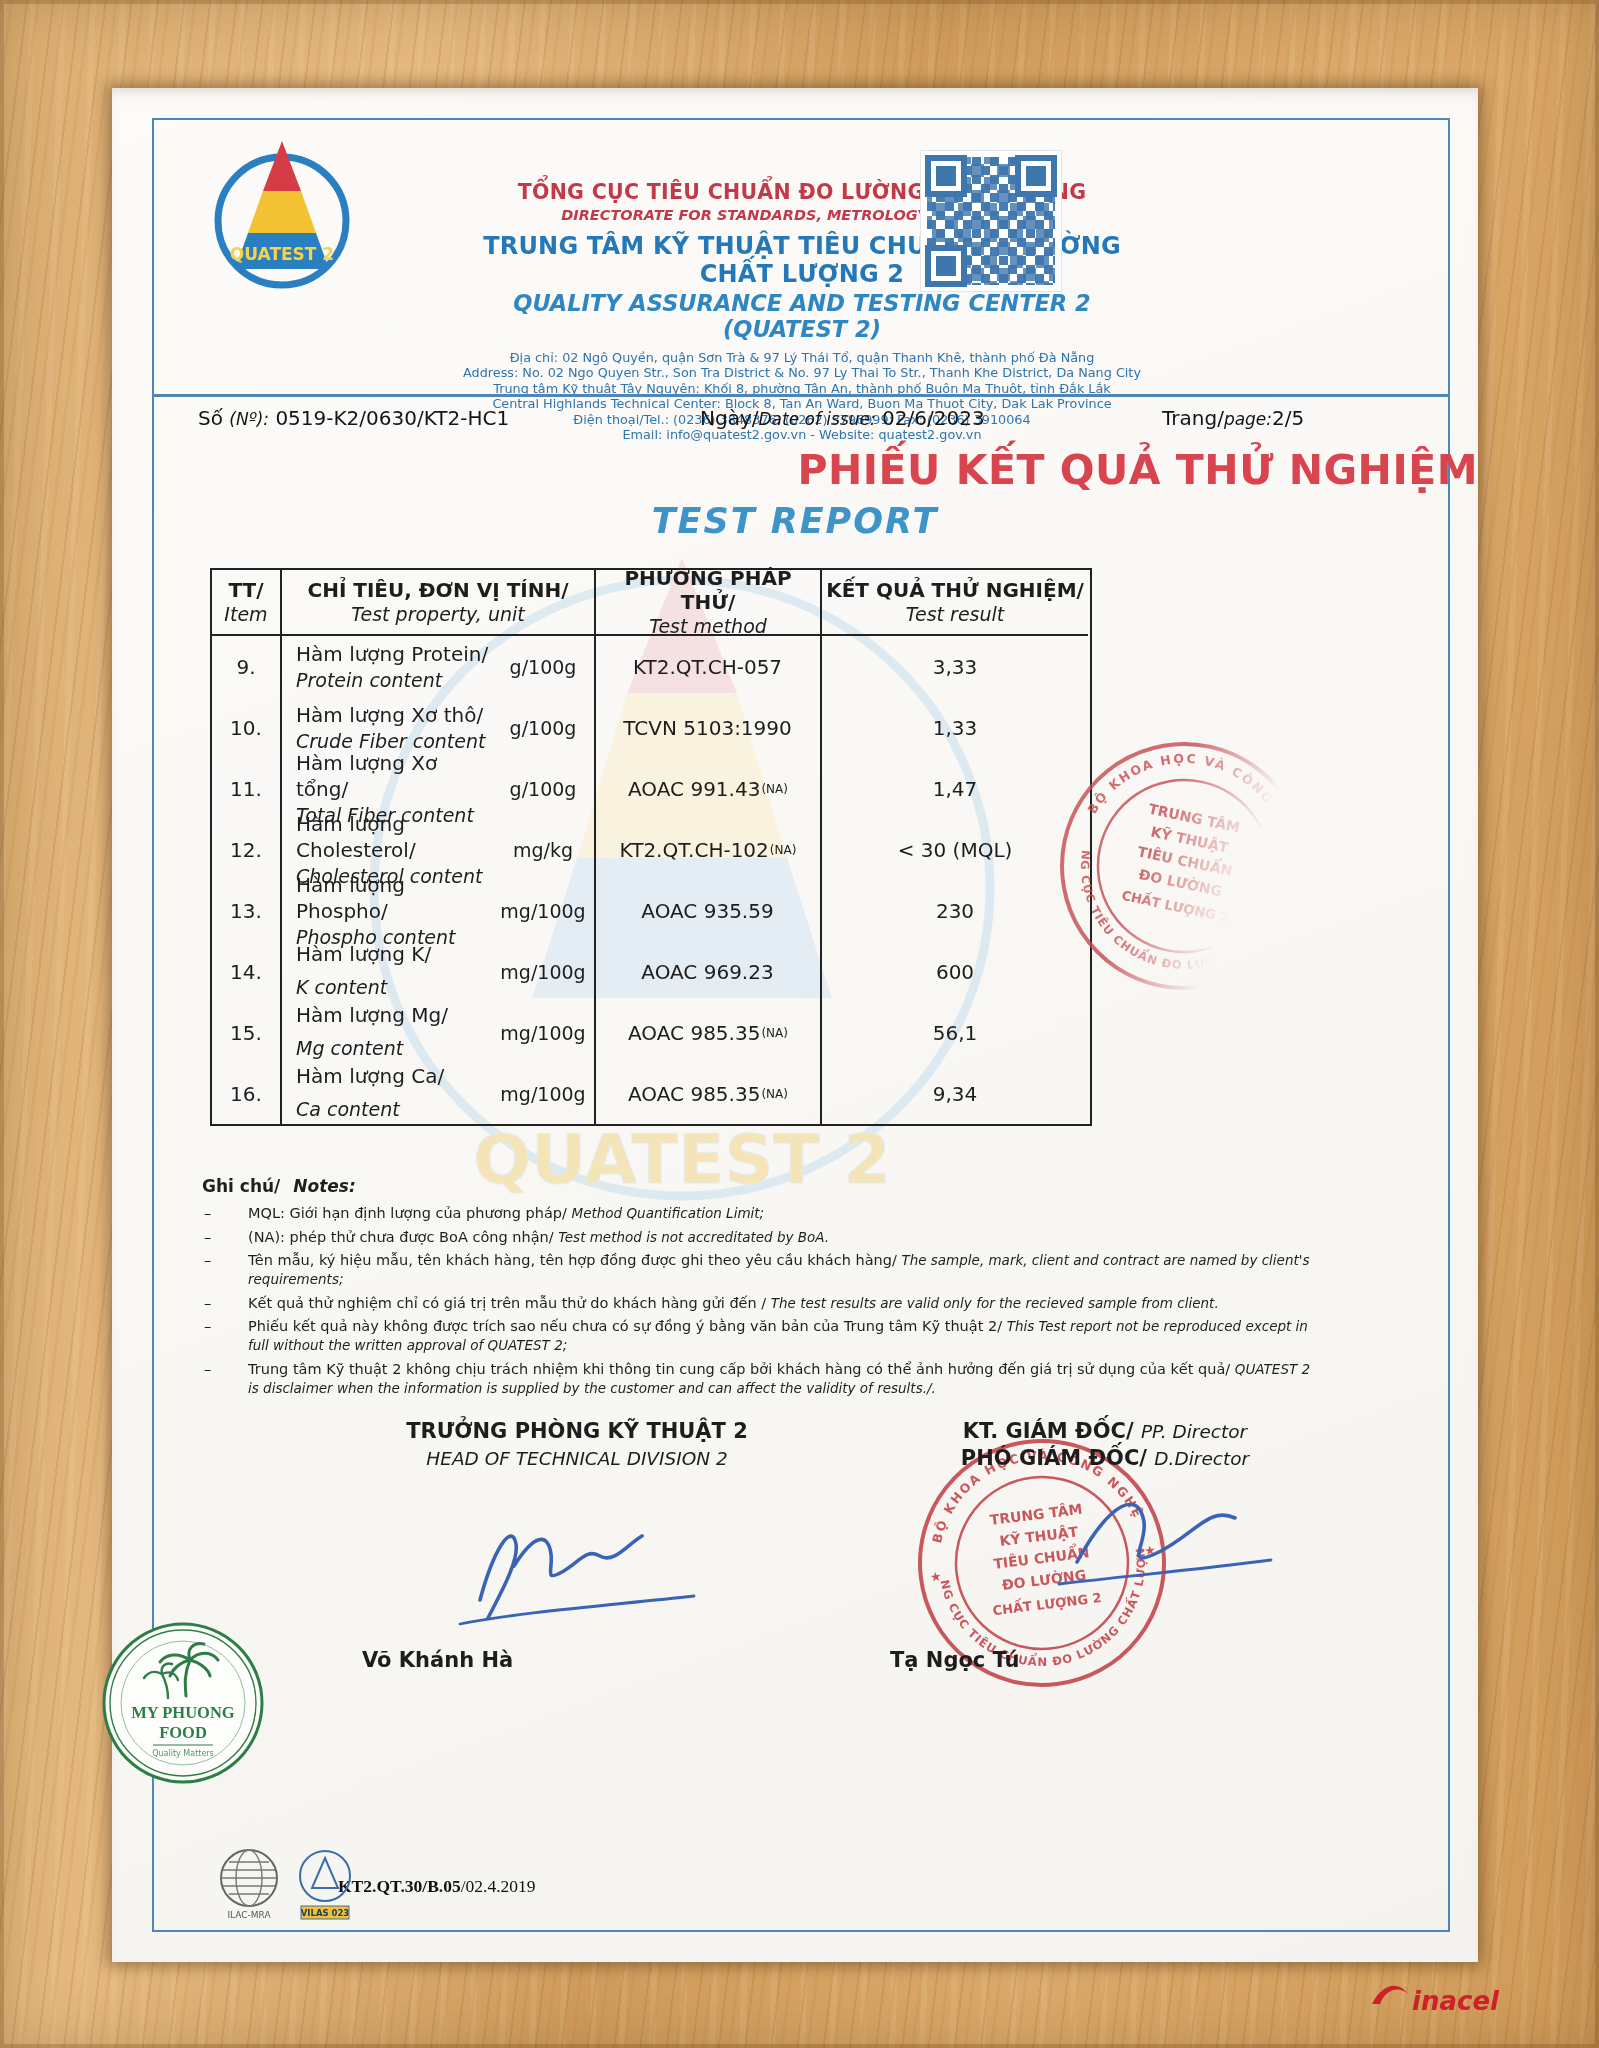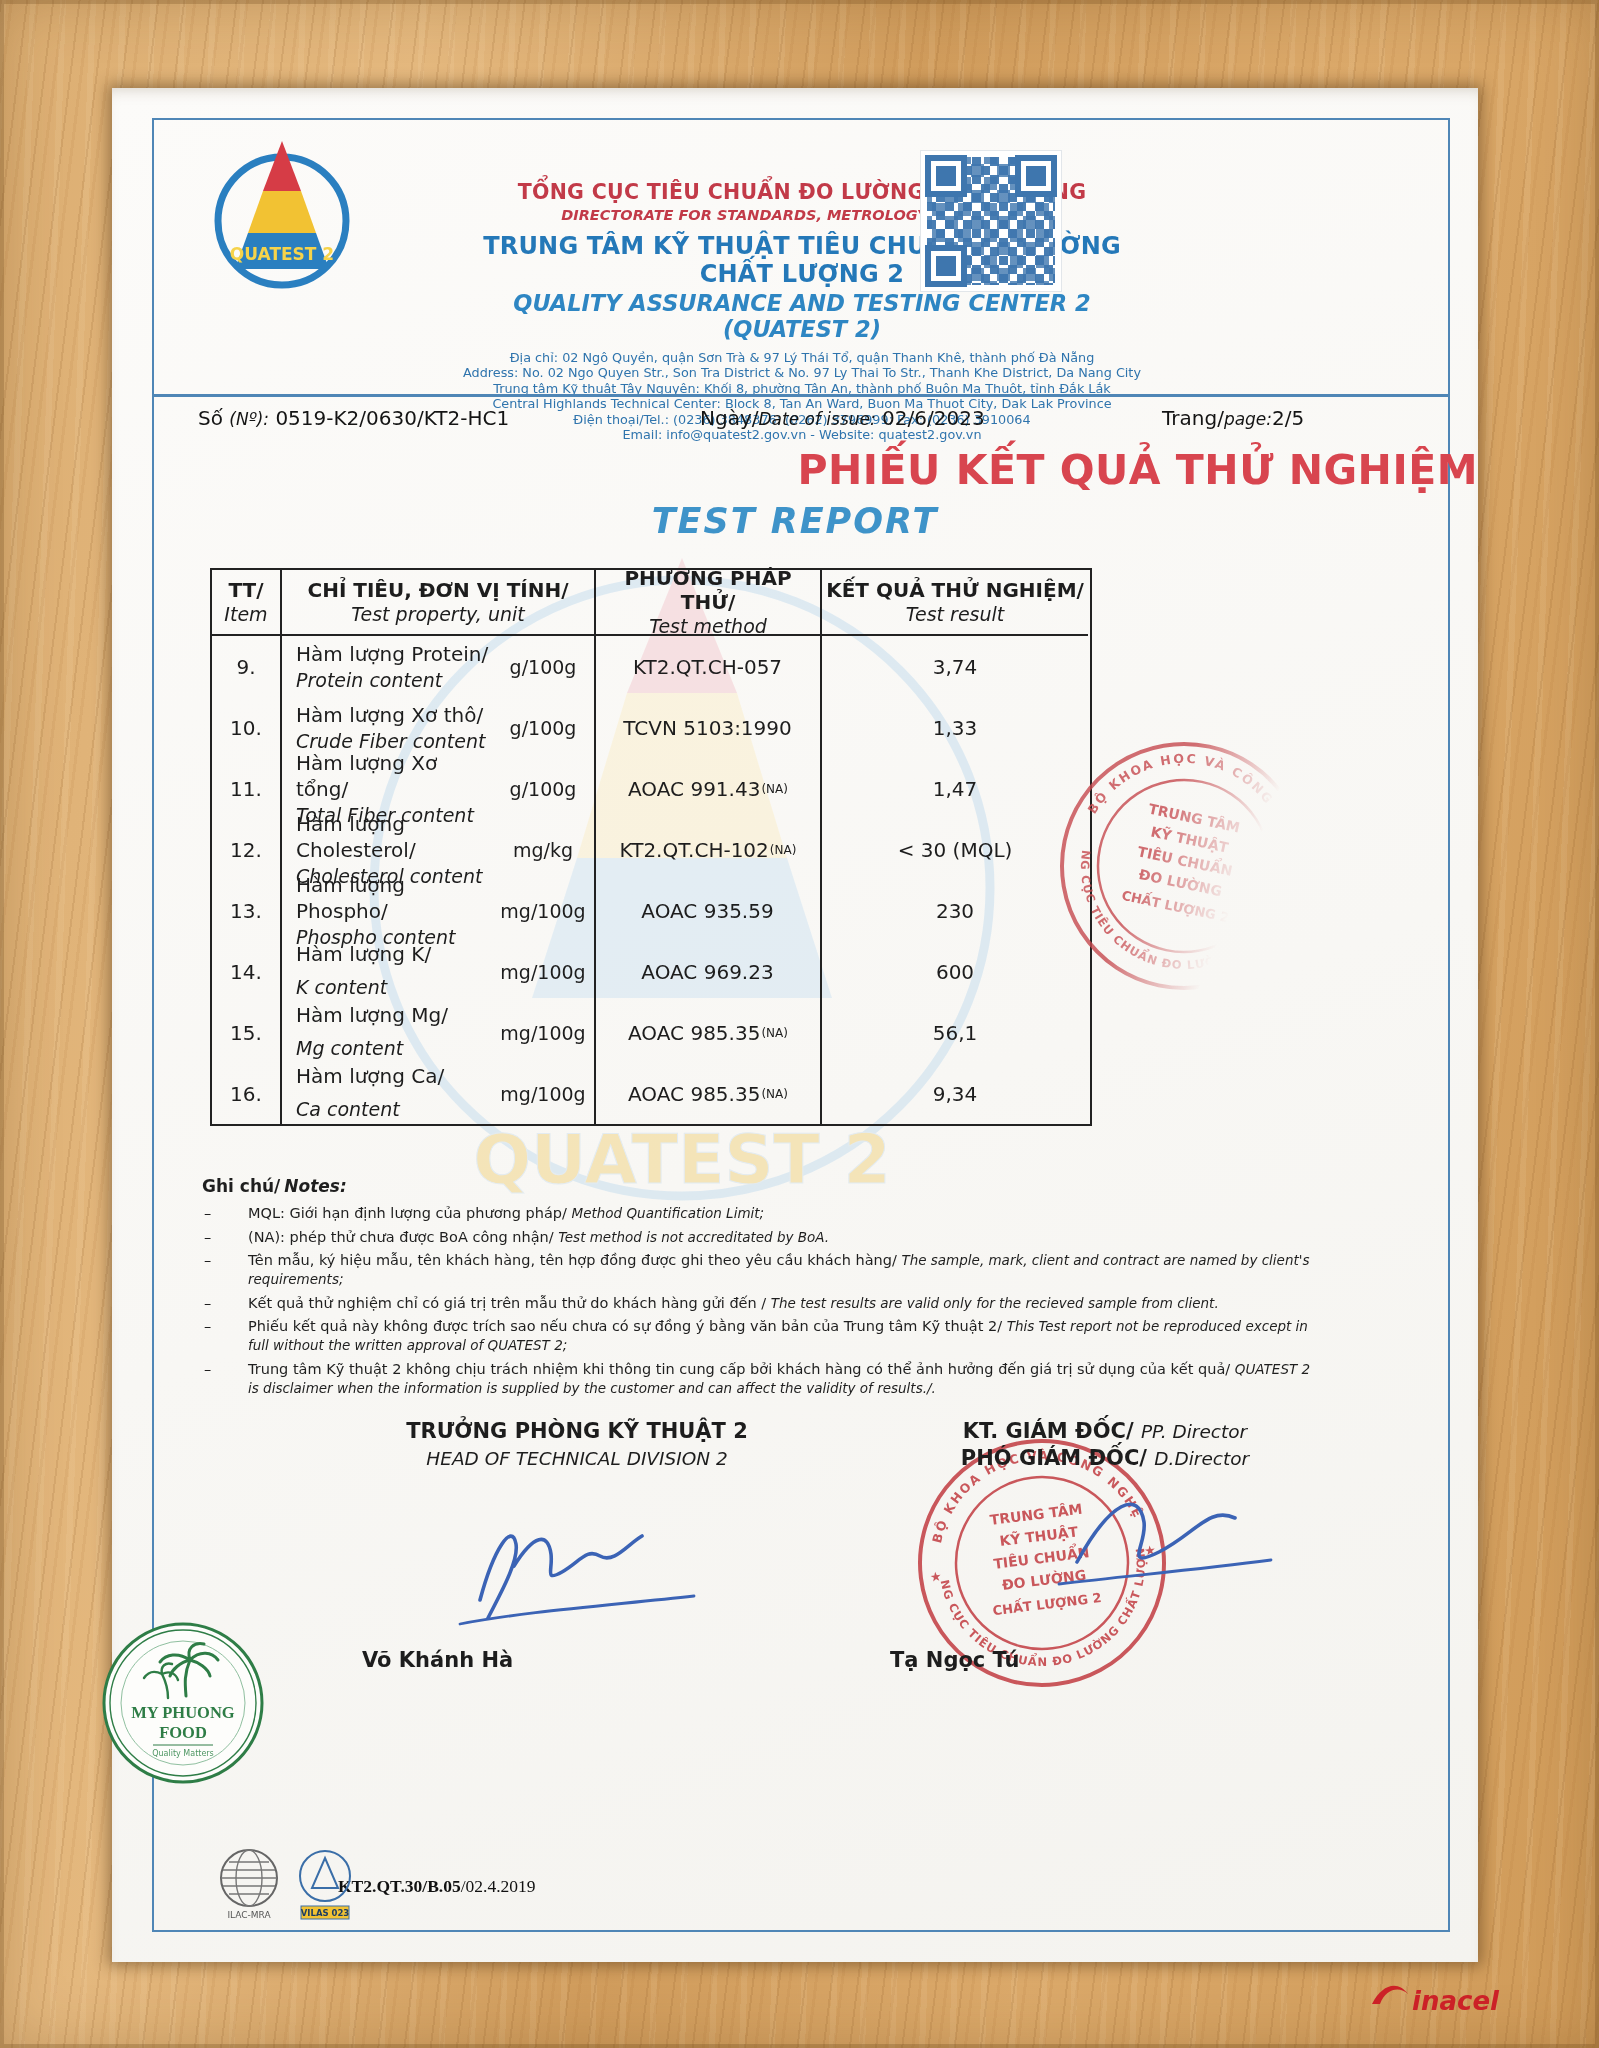--- a/index.html
+++ b/index.html
@@ -86,21 +86,21 @@
   .c-res{font-size:20px}
   
   .stamp{position:absolute}
   .stamp-table{left:942px;top:648px;transform:rotate(12deg);opacity:.8;
     -webkit-mask-image:linear-gradient(100deg,#000 38%,transparent 70%);
     mask-image:linear-gradient(100deg,#000 38%,transparent 70%)}
   .stamp-sign{left:800px;top:1345px;transform:rotate(-7deg);opacity:.92}
   
   .notes{position:absolute;left:90px;top:1088px;width:1110px;color:#1f1f1f}
   .notes .head{font-size:17px;font-weight:bold;margin-bottom:8px}
-  .notes .head i{margin-left:4px}
+  .notes .head i{margin-left:13px}
   .note{display:flex;font-size:14.5px;line-height:19px;margin-bottom:4.5px}
   .note .dash{width:44px;flex:none;padding-left:2px}
   .note .body{flex:1}
   .note .body i{font-size:13.5px}
   
   .sig-title{position:absolute;width:430px;text-align:center;line-height:27px}
   .sig-title .vi{font-size:21px;font-weight:bold}
   .sig-title .en{font-size:18.5px;font-style:italic}
   .sig-name{position:absolute;width:430px;font-size:21px;font-weight:bold}
   .sig-svg{position:absolute}
@@ -207,21 +207,21 @@
     <div class="cell c-no br">9.</div>
     <div class="cell c-prop">
       <span class="vi">Hàm lượng Protein/</span>
         <span class="en">Protein content</span>
     </div>
     <div class="cell c-unit br">g/100g</div>
     <div class="cell c-meth br">
         <span>KT2.QT.CH-057</span>
         <sup></sup>
       </div>
-    <div class="cell c-res">3,74</div>
+    <div class="cell c-res">3,33</div>
 
     <div class="cell c-no br">10.</div>
     <div class="cell c-prop">
       <span class="vi">Hàm lượng Xơ thô/</span>
         <span class="en">Crude Fiber content</span>
     </div>
     <div class="cell c-unit br">g/100g</div>
     <div class="cell c-meth br">
         <span>TCVN 5103:1990</span>
         <sup></sup>

